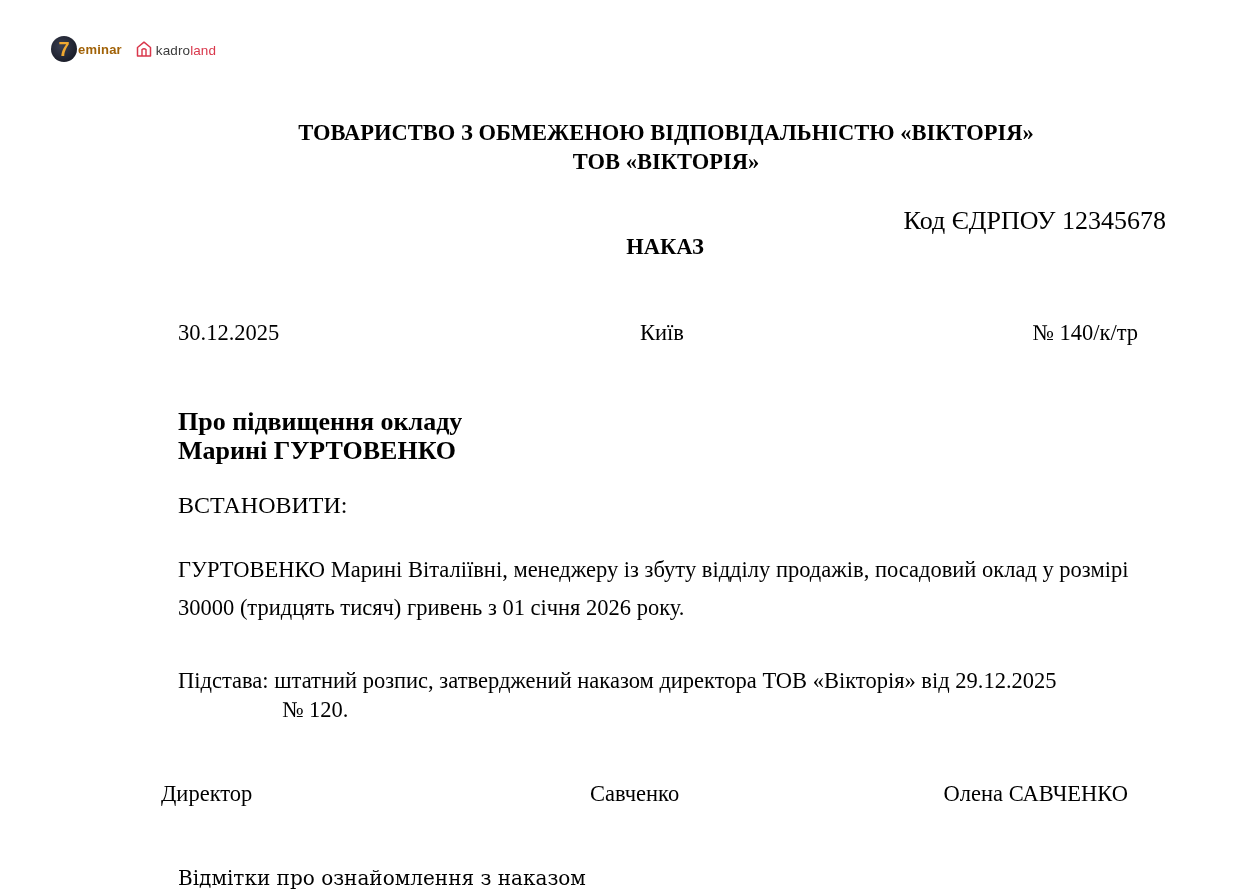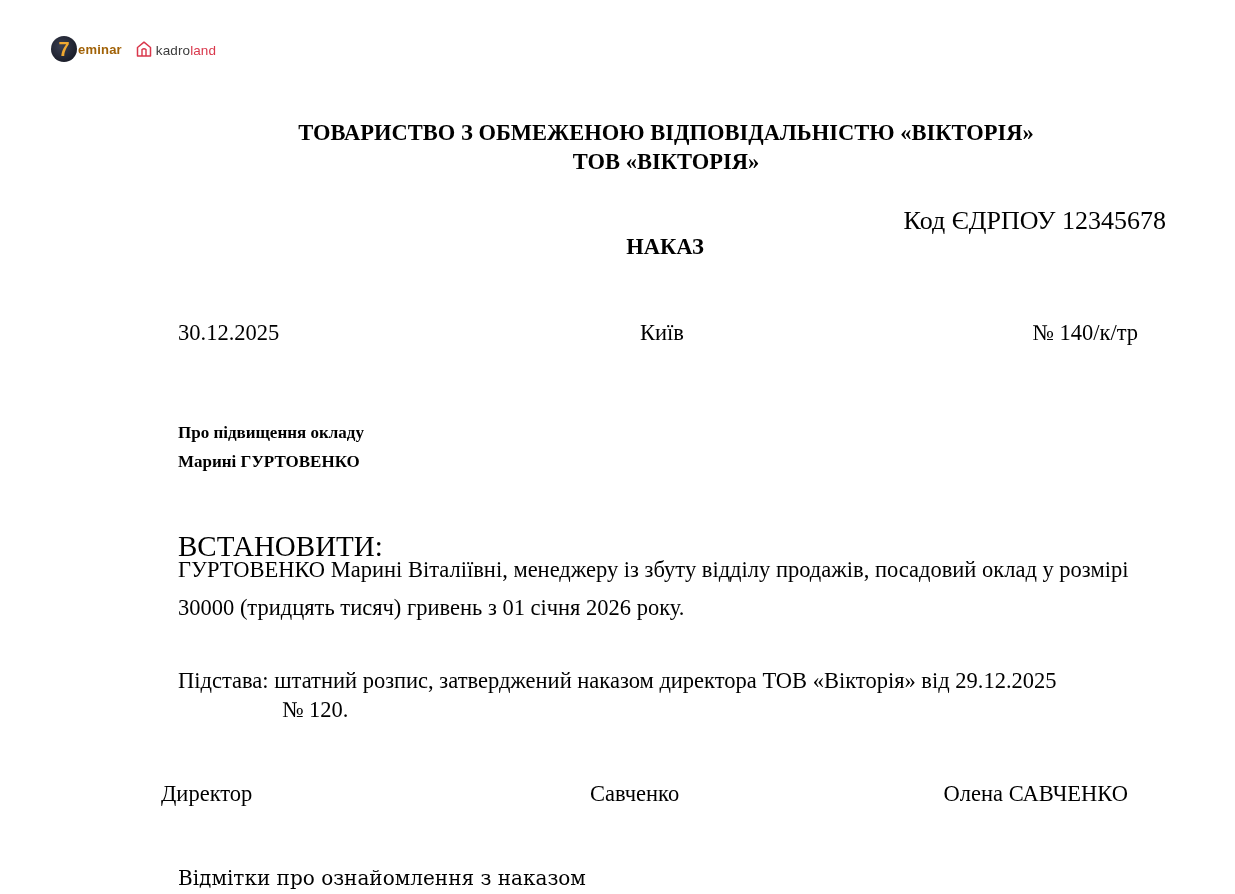--- a/index.html
+++ b/index.html
@@ -102,30 +102,28 @@
     }
     .meta-date { position: absolute; left: 0; }
     .meta-city { position: absolute; left: 462px; }
     .meta-number { position: absolute; right: 0; }
 
     .subject {
       position: absolute;
       left: 178px;
       top: 407px;
       font-weight: bold;
-      font-size: 17px;
+      font-size: 26px;
       line-height: 29px;
-      margin-top: 11px;
     }
     .establish {
       position: absolute;
       left: 178px;
       top: 492px;
-      font-size: 29px;
-      margin-top: 38px;
+      font-size: 24px;
     }
     .body-text {
       position: absolute;
       left: 178px;
       top: 551px;
       width: 980px;
       font-size: 22.5px;
       line-height: 38px;
     }
     .basis {

